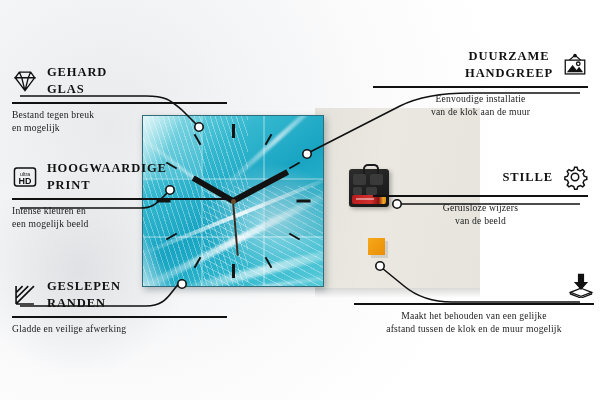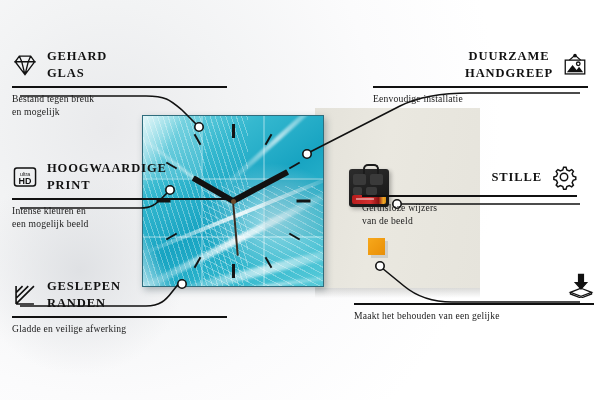--- a/index.html
+++ b/index.html
@@ -99,28 +99,28 @@
   .feat .ttl{
     font-family:"Liberation Serif", serif;font-weight:bold;font-size:12.5px;
     letter-spacing:.9px;color:#111;line-height:1.32;text-transform:uppercase;
   }
   .feat.right .ttl{text-align:center;}
   .feat .rule{height:1.6px;background:#111;margin:5px 0 5px 0;}
   .feat .desc{
     font-family:"Liberation Serif", serif;font-size:9.6px;color:#1b1b1b;
     line-height:1.35;letter-spacing:.2px;
   }
-  .feat.right .desc{text-align:left;}
+  .feat.right .desc{text-align:center;}
   .ico{width:26px;height:26px;flex:0 0 26px;display:block;}
 
-  .f-glas{left:12px;top:48px;}
+  .f-glas{left:12px;top:64px;}
   .f-print{left:12px;top:160px;}
   .f-randen{left:12px;top:278px;}
   .f-handgreep{right:12px;top:48px;}
-  .f-mech{right:23px;top:164px;}
+  .f-mech{right:12px;top:164px;}
   .f-foam{right:12px;top:272px;}
   .feat.right{position:absolute;}
 </style>
 </head>
 <body>
 
 <div id="stage">
 
   <div class="product">
 
@@ -264,20 +264,21 @@
         </svg>
       </span>
       <span class="ttl">
         <span>DUURZAME</span><br>
         <span>HANDGREEP</span>
       </span>
     </div>
     <div class="rule"></div>
     <div class="desc">
       <span>Eenvoudige installatie</span><br>
+      <span>van de klok aan de muur</span>
     </div>
   </div>
 
   <div class="feat right f-mech">
     <div class="head">
       <span class="ico">
         <svg viewBox="0 0 32 32" width="26" height="26" fill="none" stroke="#111" stroke-width="1.8">
           <path d="M16,4 l3,0 l1,3.2 l3,1.3 l3-1.6 l2.1,2.1 l-1.6,3 l1.3,3 l3.2,1 l0,3 l-3.2,1 l-1.3,3 l1.6,3 l-2.1,2.1 l-3-1.6 l-3,1.3 l-1,3.2 l-3,0 l-1-3.2 l-3-1.3 l-3,1.6 l-2.1-2.1 l1.6-3 l-1.3-3 l-3.2-1 l0-3 l3.2-1 l1.3-3 l-1.6-3 l2.1-2.1 l3,1.6 l3-1.3 Z" transform="translate(-0.5,0)"></path>
           <circle cx="16" cy="16" r="4.6"></circle>
         </svg>
@@ -299,16 +300,17 @@
         <svg viewBox="0 0 32 32" width="26" height="26" fill="none" stroke="#111" stroke-width="1.6">
           <path d="M13,3 L19,3 L19,13 L23,13 L16,21 L9,13 L13,13 Z" fill="#111"></path>
           <path d="M16,20 L29,25 L16,30 L3,25 Z"></path>
           <path d="M3,25 L3,27 L16,32 L29,27 L29,25"></path>
         </svg>
       </span>
     </div>
     <div class="rule"></div>
     <div class="desc">
       <span>Maakt het behouden van een gelijke</span><br>
+      <span>afstand tussen de klok en de muur mogelijk</span>
     </div>
   </div>
 
 </div>
 
 </body></html>

